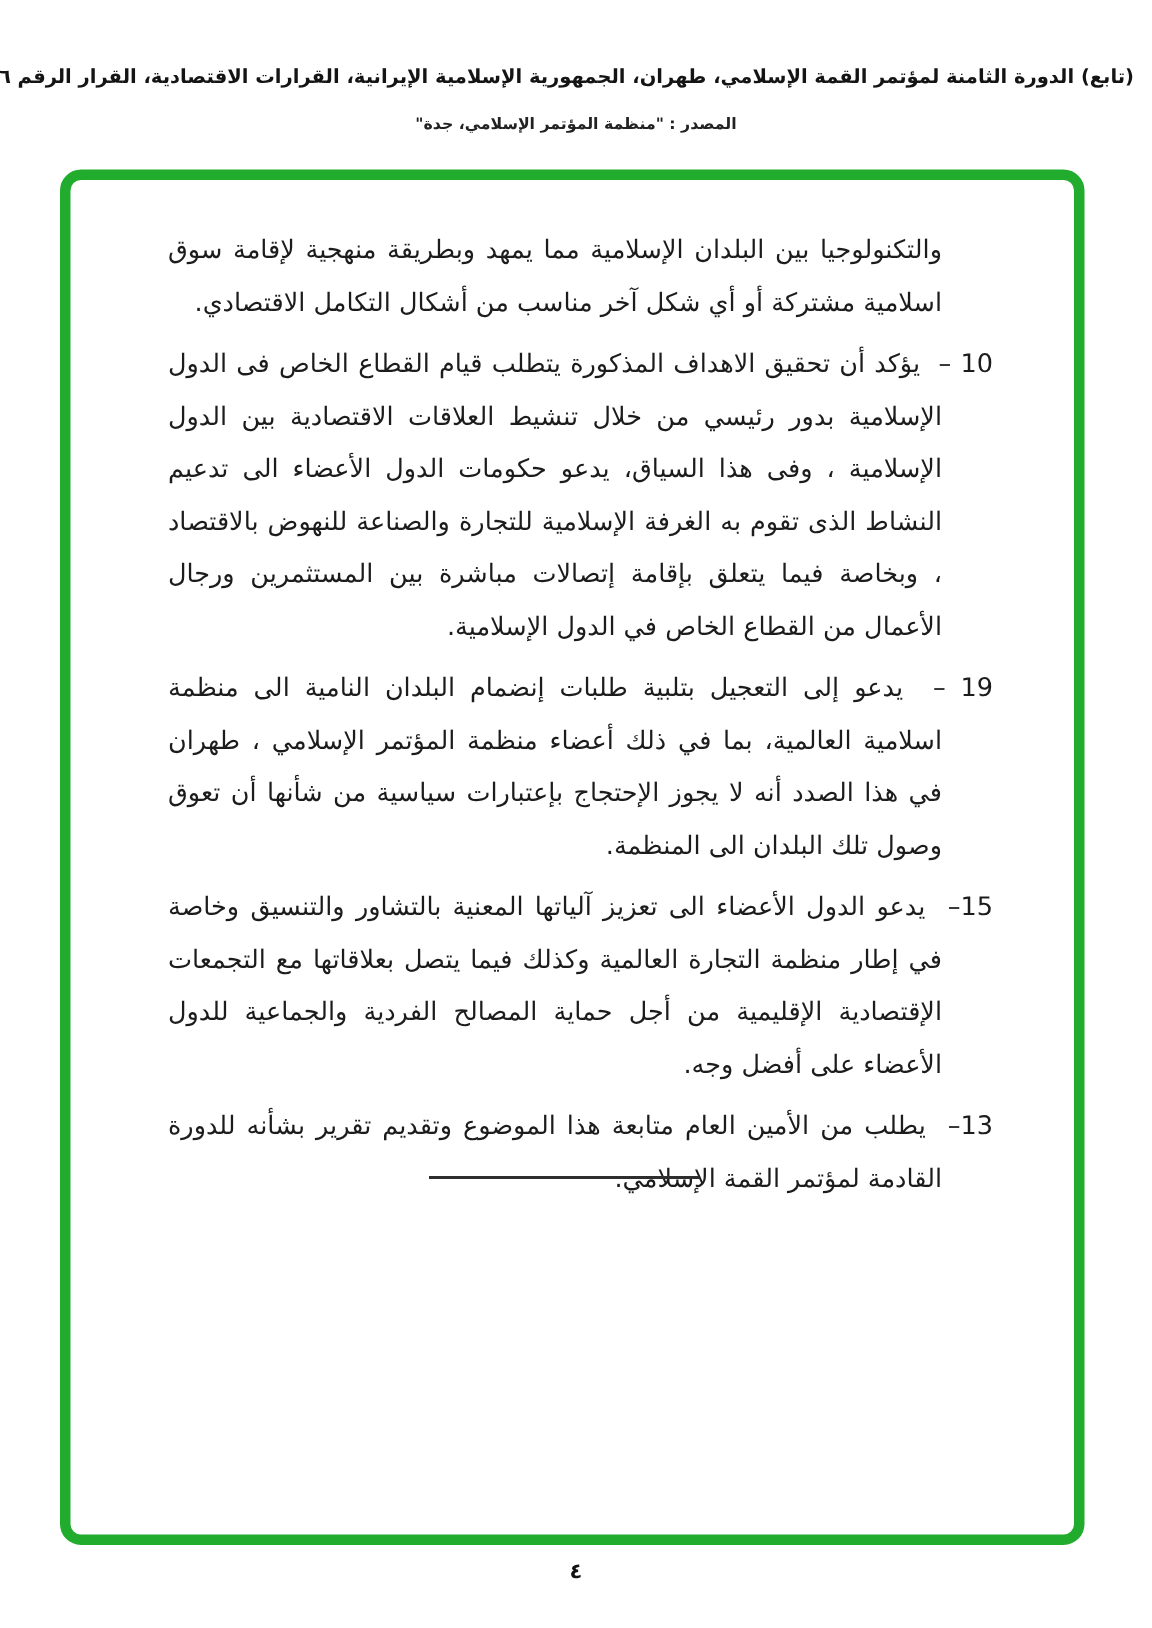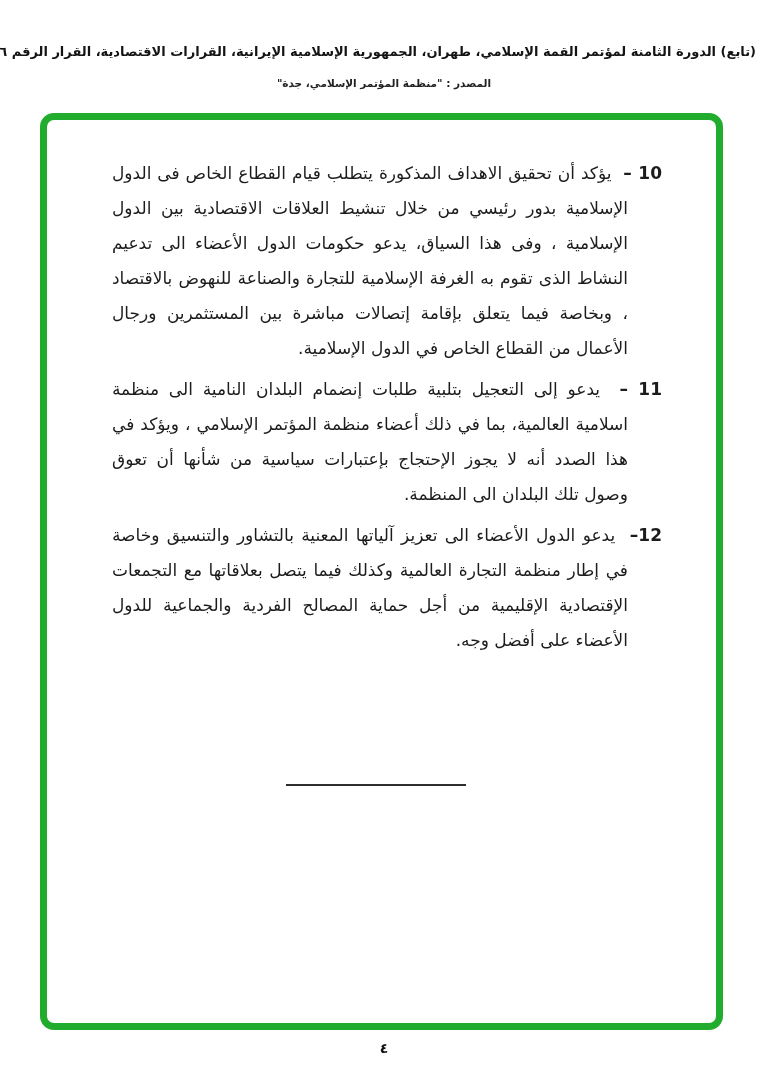--- a/index.html
+++ b/index.html
@@ -23,21 +23,21 @@
     position:absolute; left:40px; top:113px; width:683px; height:917px;
     box-sizing:border-box; border:7px solid var(--green); border-radius:14px;
     background:transparent;
   }
   .content {
     position:absolute; top:150px; right:106px; left:112px;
     font-size:17px; line-height:35px; text-align:justify;
   }
   .intro { margin:0 34px 6px 0; }
   .item { margin:6px 0 6px 0; padding-right:34px; text-indent:-34px; }
-  .num { font-weight:bold; white-space:nowrap; }
+  .num { font-weight:normal; white-space:nowrap; }
   .kw { font-weight:normal; }
   .seg { font-weight:normal; }
   .end-rule {
     position:absolute; top:784px; left:286px; width:180px; height:0;
     border-top:2px solid #2e2e2e;
   }
   .pageno {
     position:absolute; top:1040px; left:0; right:0;
     text-align:center; font-size:14px; font-weight:bold; color:#111;
   }
@@ -47,24 +47,26 @@
 
 <div class="page" style="--green: #22ac2e;">
 
   <div class="hdr1">(تابع) الدورة الثامنة لمؤتمر القمة الإسلامي، طهران، الجمهورية الإسلامية الإيرانية، القرارات الاقتصادية، القرار الرقم ٨/٦-أق (ق.إ)</div>
 
   <div class="hdr2">المصدر :  "منظمة المؤتمر الإسلامي، جدة"</div>
 
   <div class="frame"></div>
 
   <div class="content">
+    <p class="intro">والتكنولوجيا بين البلدان الإسلامية مما يمهد وبطريقة منهجية لإقامة سوق اسلامية مشتركة أو أي شكل آخر مناسب من أشكال التكامل الاقتصادي.</p>
     <div>
         <p class="item"><span class="num">10 –</span>&nbsp; <span class="kw">يؤكد</span><span class="seg"> أن تحقيق الاهداف المذكورة يتطلب قيام القطاع الخاص فى الدول الإسلامية بدور رئيسي من خلال تنشيط العلاقات الاقتصادية بين الدول الإسلامية ، وفى هذا السياق، </span><span class="kw">يدعو</span><span class="seg"> حكومات الدول الأعضاء الى تدعيم النشاط الذى تقوم به الغرفة الإسلامية للتجارة والصناعة للنهوض بالاقتصاد ، وبخاصة فيما يتعلق بإقامة إتصالات مباشرة بين المستثمرين ورجال الأعمال من القطاع الخاص في الدول الإسلامية.</span></p>
-        <p class="item"><span class="num">11 –</span>&nbsp; <span class="kw">يدعو</span><span class="seg"> إلى التعجيل بتلبية طلبات إنضمام البلدان النامية الى منظمة اسلامية العالمية، بما في ذلك أعضاء منظمة المؤتمر الإسلامي ، </span><span class="kw">ويؤكد</span><span class="seg"> في هذا الصدد أنه لا يجوز الإحتجاج بإعتبارات سياسية من شأنها أن تعوق وصول تلك البلدان الى المنظمة.</span></p>
-        <p class="item"><span class="num">12–</span>&nbsp; <span class="kw">يدعو</span><span class="seg"> الدول الأعضاء الى تعزيز آلياتها المعنية بالتشاور والتنسيق وخاصة في إطار منظمة التجارة العالمية وكذلك فيما يتصل بعلاقاتها مع التجمعات الإقتصادية الإقليمية من أجل حماية المصالح الفردية والجماعية للدول الأعضاء على أفضل وجه.</span></p>
+        <p class="item"><span class="num">19 –</span>&nbsp; <span class="kw">يدعو</span><span class="seg"> إلى التعجيل بتلبية طلبات إنضمام البلدان النامية الى منظمة اسلامية العالمية، بما في ذلك أعضاء منظمة المؤتمر الإسلامي ، </span><span class="kw">طهران</span><span class="seg"> في هذا الصدد أنه لا يجوز الإحتجاج بإعتبارات سياسية من شأنها أن تعوق وصول تلك البلدان الى المنظمة.</span></p>
+        <p class="item"><span class="num">15–</span>&nbsp; <span class="kw">يدعو</span><span class="seg"> الدول الأعضاء الى تعزيز آلياتها المعنية بالتشاور والتنسيق وخاصة في إطار منظمة التجارة العالمية وكذلك فيما يتصل بعلاقاتها مع التجمعات الإقتصادية الإقليمية من أجل حماية المصالح الفردية والجماعية للدول الأعضاء على أفضل وجه.</span></p>
+        <p class="item"><span class="num">13–</span>&nbsp; <span class="kw">يطلب</span><span class="seg"> من الأمين العام متابعة هذا الموضوع وتقديم تقرير بشأنه للدورة القادمة لمؤتمر القمة الإسلامي.</span></p>
       </div>
   </div>
 
   <div class="end-rule"></div>
 
   <div class="pageno">٤</div>
 
 </div>
 
 </body></html>

